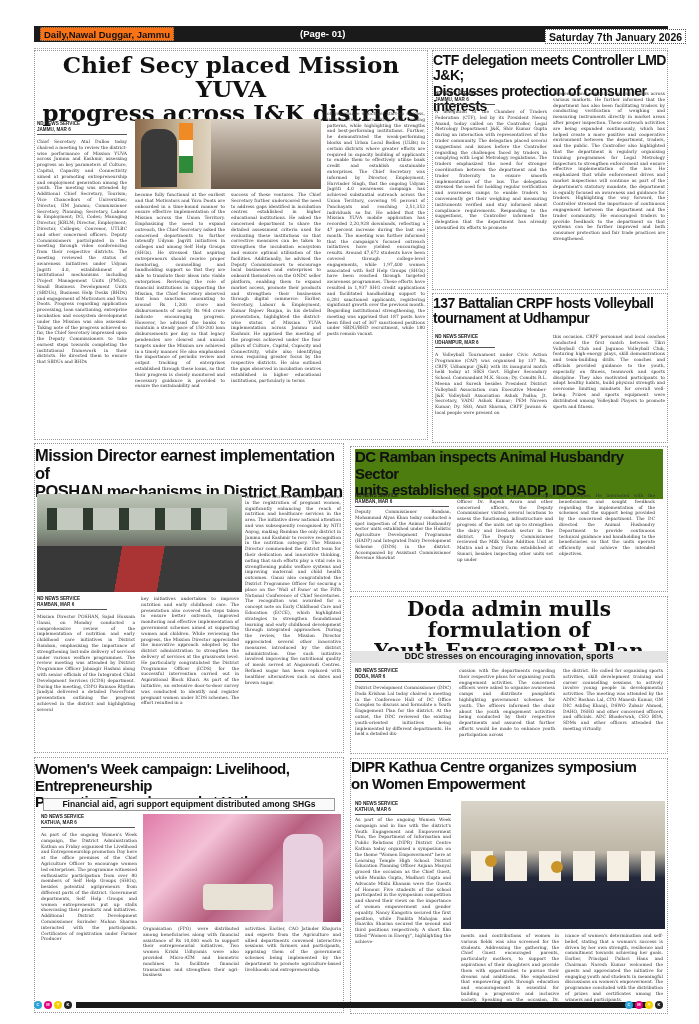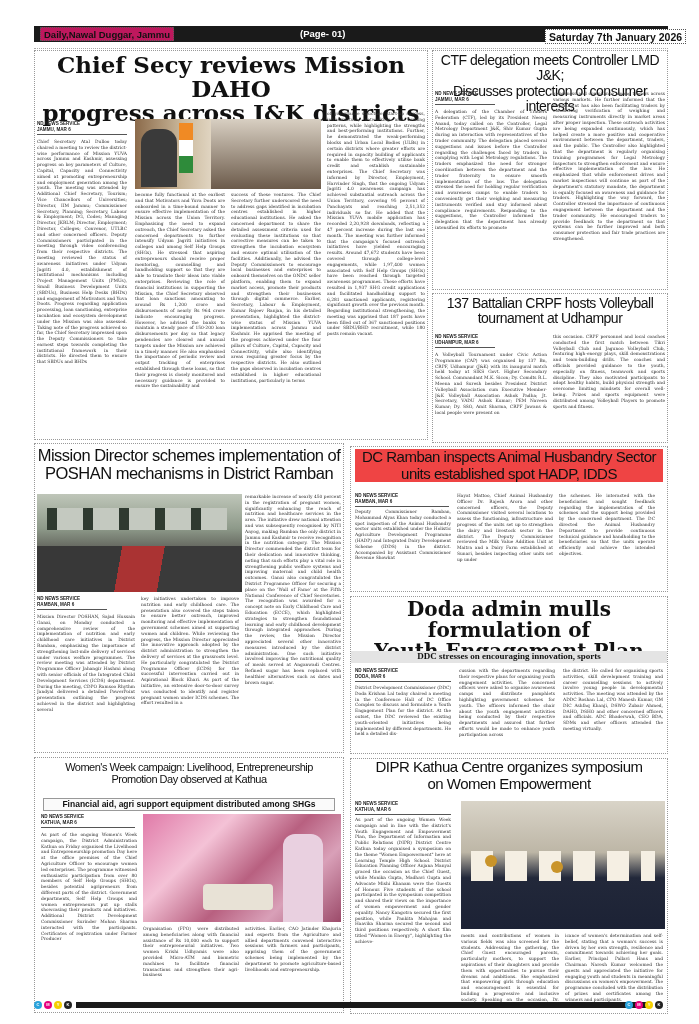--- a/index.html
+++ b/index.html
@@ -1,47 +1,47 @@
 <!DOCTYPE html>
 <html><head>
 <meta charset="utf-8">
 <style>
 *{box-sizing:border-box;margin:0;padding:0}
 html,body{width:699px;height:1024px;background:#fff;overflow:hidden}
 body{position:relative;font-family:"DejaVu Serif",serif;color:#222}
 .abs{position:absolute}
 .masthead{left:34px;top:26px;width:634px;height:16px;background:#1a1a1a}
-.mh-left{left:40px;top:27px;height:14px;background:#be185d;border:1px dotted #555;padding:0 3px;font:bold 9.5px "Liberation Sans",sans-serif;color:#111;line-height:13px}
+.mh-left{left:40px;top:27px;height:14px;background:#f97316;border:1px dotted #555;padding:0 3px;font:bold 9.5px "Liberation Sans",sans-serif;color:#111;line-height:13px}
 .mh-mid{left:300px;top:27px;font:bold 9.5px "Liberation Sans",sans-serif;color:#fff;line-height:13px}
 .mh-right{left:545px;top:29px;height:15px;background:#fff;border:1px dotted #555;padding:0 3px;font:bold 10.5px "Liberation Sans",sans-serif;color:#111;line-height:14px}
 .rule-top{left:34px;top:48px;width:634px;border-top:1px dotted #aaa}
 .box{border:1px dotted #999}
 .hl{font-family:"DejaVu Serif",serif;font-weight:bold;text-align:center;color:#111;line-height:1.05}
-.hlc{font-family:"Liberation Sans",sans-serif;font-weight:normal;text-align:center;color:#111;line-height:1.1;letter-spacing:-0.5px;transform-origin:center top}
+.hlc{font-family:"Liberation Sans",sans-serif;font-weight:bold;color:#111;line-height:1.1;letter-spacing:-0.5px;transform-origin:center top}
 .byline{font:bold 4.6px "Liberation Sans",sans-serif;color:#222;line-height:6px;border-bottom:1px solid #555;padding-bottom:1px}
 .col{font-size:4.4px;line-height:5.8px;text-align:justify;color:#333;overflow:hidden}
 .photo{overflow:hidden}
-.sub{background:#e4e4e4;font-family:Liberation Serif, serif;font-weight:bold;text-align:center;color:#111;line-height:1.3}
+.sub{background:#e4e4e4;font-family:Liberation Sans, sans-serif;font-weight:bold;text-align:center;color:#111;line-height:1.3}
 .sub2{border:1px solid #999;font-family:"Liberation Sans",sans-serif;font-weight:bold;text-align:center;color:#111;line-height:1.3;background:#fafafa}
 .reg{display:flex;gap:2px;align-items:center}
 .dot{width:8px;height:8px;border-radius:50%;font:bold 4px "Liberation Sans",sans-serif;color:#fff;text-align:center;line-height:8px}
 .bar{height:6px;background:#1a1a1a}
 </style>
 </head>
 <body>
 
 <div class="abs masthead"></div>
 <div class="abs mh-left">Daily,Nawal Duggar, Jammu</div>
 <div class="abs mh-mid">(Page- 01)</div>
 <div class="abs mh-right">Saturday 7th January 2026</div>
 <div class="abs rule-top"></div>
 
 <div class="abs box" style="left:34px;top:50px;width:394px;height:390px">
   <div class="abs hl" style="left:0;top:2px;width:392px;font-size:23px">
-    <div>Chief Secy reviews Mission DAHO</div>
+    <div>Chief Secy placed Mission YUVA</div>
     <div>progress across J&amp;K districts</div>
   </div>
   <div class="abs" style="left:2px;top:70px;width:90px">
     <div class="byline">
         <div>ND NEWS SERVICE</div>
         <div>JAMMU, MAR 6</div>
       </div>
   </div>
   <div class="abs col" style="left:2px;top:88px;width:90px;height:298px">Chief Secretary Atal Dulloo today chaired a meeting to review the district-wise performance of Mission YUVA across Jammu and Kashmir, assessing progress on key parameters of Culture, Capital, Capacity and Connectivity aimed at promoting entrepreneurship and employment generation among the youth. The meeting was attended by Additional Chief Secretary, Tourism; Vice Chancellors of Universities; Director, IIM Jammu; Commissioner Secretary, Planning; Secretary, Labour &amp; Employment; DG, Codes; Managing Director, JKRLM; Director, Employment; Director, Colleges; Convenor, UTLBC and other concerned officers. Deputy Commissioners participated in the meeting through video conferencing from their respective districts. The meeting reviewed the status of awareness initiatives under Udyam Jagriti 4.0, establishment of institutional mechanisms including Project Management Units (PMUs), Small Business Development Units (SBDUs), Business Help Desks (BHDs) and engagement of Motivators and Yuva Doots. Progress regarding application processing, loan sanctioning, enterprise incubation and ecosystem development under the Mission was also assessed. Taking note of the progress achieved so far, the Chief Secretary impressed upon the Deputy Commissioners to take earnest steps towards completing the institutional framework in their districts. He directed them to ensure that SBDUs and BHDs</div>
   <div class="abs photo" style="left:100px;top:68px;width:186px;height:70px;background:linear-gradient(90deg,#8b6a4a 0%,#c9b79a 25%,#e6dccb 45%,#b08e70 70%,#7a5c44 100%)">
@@ -79,40 +79,40 @@
         <div>ND NEWS SERVICE</div>
         <div>UDHAMPUR, MAR 6</div>
       </div>
   </div>
   <div class="abs col" style="left:2px;top:58px;width:112px;height:88px">A Volleyball Tournament under Civic Action Programme (CAP) was organised by 137 Bn, CRPF, Udhampur (J&amp;K) with its inaugural match held today at SIKS Govt. Higher Secondary School. Commandant M.K. Sicon; Dy. Comdts R.L. Meena and Suresh besides President District Volleyball Association cum Executive Member-J&amp;K Volleyball Association Ashok Padha; Jt. Secretary, VADU Ashok Kumar; PEM Naveen Kumar; Dy. SSO, Amit Sharma, CRPF Jawans &amp; local people were present on</div>
   <div class="abs col" style="left:120px;top:40px;width:112px;height:106px">this occasion. CRPF personnel and local coaches conducted the first match between Tikri Volleyball Club and Jagunoo Volleyball Club, featuring high-energy plays, skill demonstrations and team-building drills. The coaches and officials provided guidance to the youth, especially on fitness, teamwork and sports discipline. They also motivated participants to adopt healthy habits, build physical strength and overcome limiting mindsets for overall well-being. Prizes and sports equipment were distributed among Volleyball Players to promote sports and fitness.</div>
 </div>
 
 <div class="abs box" style="left:34px;top:443px;width:310px;height:310px">
   <div class="abs hlc" style="left:0;top:2px;width:308px;font-size:16.5px">
-    <div>Mission Director schemes implementation of</div>
+    <div>Mission Director earnest implementation of</div>
     <div>POSHAN mechanisms in District Ramban</div>
   </div>
   <div class="abs photo" style="left:2px;top:50px;width:205px;height:98px;background:linear-gradient(180deg,#bfc6b9 0%,#8e9a8a 35%,#5a5a54 60%,#8a4040 85%,#6e6e6e 100%)">
     <div style="position:absolute;left:10px;top:14px;width:180px;height:22px;background:repeating-linear-gradient(90deg,#2f3a30 0 10px,#c4c9c0 10px 36px)"></div>
     <div style="position:absolute;left:0;top:52px;width:205px;height:46px;background:linear-gradient(100deg,#383838 0 40%,#a33 40% 60%,#3a3a3a 60%)"></div>
   </div>
   <div class="abs" style="left:2px;top:152px;width:70px">
     <div class="byline">
         <div>ND NEWS SERVICE</div>
         <div>RAMBAN, MAR 6</div>
       </div>
   </div>
   <div class="abs col" style="left:2px;top:170px;width:98px;height:136px">Mission Director POSHAN, Sajad Hussain Ganai, on Monday conducted a comprehensive review of the implementation of nutrition and early childhood care initiatives in District Ramban, emphasising the importance of strengthening last-mile delivery of services under various welfare programmes. The review meeting was attended by District Programme Officer Jahangir Hashmi along with senior officials of the Integrated Child Development Services (ICDS) department. During the meeting, CDPO Ramsoo Rhythm Jandyal delivered a detailed PowerPoint presentation outlining the progress achieved in the district and highlighting several</div>
   <div class="abs col" style="left:106px;top:152px;width:98px;height:154px">key initiatives undertaken to improve nutrition and early childhood care. The presentation also covered the steps taken to ensure better outreach, improved monitoring and effective implementation of government schemes aimed at supporting women and children. While reviewing the progress, the Mission Director appreciated the innovative approach adopted by the district administration to strengthen the delivery of services at the grassroots level. He particularly congratulated the District Programme Officer (ICDS) for the successful intervention carried out in Aspirational Block Khari. As part of the initiative, an extensive door-to-door survey was conducted to identify and register pregnant women under ICDS schemes. The effort resulted in a</div>
   <div class="abs col" style="left:210px;top:50px;width:96px;height:256px">remarkable increase of nearly 450 percent in the registration of pregnant women, significantly enhancing the reach of nutrition and healthcare services in the area. The initiative drew national attention and was subsequently recognised by NITI Aayog, making Ramban the only district in Jammu and Kashmir to receive recognition in the nutrition category. The Mission Director commended the district team for their dedication and innovative thinking, noting that such efforts play a vital role in strengthening public welfare systems and improving maternal and child health outcomes. Ganai also congratulated the District Programme Officer for securing a place on the 'Wall of Fame' at the Fifth National Conference of Chief Secretaries. The recognition was awarded for a concept note on Early Childhood Care and Education (ECCE), which highlighted strategies to strengthen foundational learning and early childhood development through integrated approaches. During the review, the Mission Director appreciated several other innovative measures introduced by the district administration. One such initiative involved improving the nutritional quality of meals served at Anganwadi Centres. Refined sugar has been replaced with healthier alternatives such as dates and brown sugar.</div>
 </div>
 
 <div class="abs box" style="left:350px;top:446px;width:318px;height:146px">
-  <div class="abs hlc" style="left:4px;top:2px;width:308px;font-size:15px;background:#ef4444">
+  <div class="abs hlc" style="left:4px;top:2px;width:308px;font-size:15px;background:#4d7c0f">
     <div>DC Ramban inspects Animal Husbandry Sector</div>
     <div>units established spot HADP, IDDS</div>
   </div>
   <div class="abs" style="left:4px;top:46px;width:94px">
     <div class="byline">
         <div>ND NEWS SERVICE</div>
         <div>RAMBAN, MAR 6</div>
       </div>
   </div>
   <div class="abs col" style="left:4px;top:62px;width:96px;height:80px">Deputy Commissioner Ramban, Mohammad Alyas Khan today conducted a spot inspection of the Animal Husbandry sector units established under the Holistic Agriculture Development Programme (HADP) and Integrated Dairy Development Scheme (IDDS) in the district. Accompanied by Assistant Commissioner Revenue Showkat</div>
@@ -131,21 +131,21 @@
         <div>ND NEWS SERVICE</div>
         <div>DODA, MAR 6</div>
       </div>
   </div>
   <div class="abs col" style="left:4px;top:88px;width:96px;height:66px">District Development Commissioner (DDC) Doda Krishan Lal today chaired a meeting in the Conference Hall of DC Office Complex to discuss and formulate a Youth Engagement Plan for the district. At the outset, the DDC reviewed the existing youth-oriented initiatives being implemented by different departments. He held a detailed dis-</div>
   <div class="abs col" style="left:108px;top:71px;width:96px;height:83px">cussion with the departments regarding their respective plans for organising youth engagement activities. The concerned officers were asked to organise awareness camps and distribute pamphlets highlighting government schemes for youth. The officers informed the chair about the youth engagement activities being conducted by their respective departments and assured that further efforts would be made to enhance youth participation across</div>
   <div class="abs col" style="left:212px;top:71px;width:100px;height:83px">the district. He called for organising sports activities, skill development training and career counselling sessions to actively involve young people in developmental activities. The meeting was attended by the ADDC Roshan Lal, CPO Manesh Kumar, GM DIC Ashfaq Khanji, DSWO Zubair Ahmed, DAHO, DSHO and other concerned officers and officials. ADC Bhaderwah, CEO BDA, SDMs and other officers attended the meeting virtually.</div>
 </div>
 
 <div class="abs box" style="left:34px;top:757px;width:310px;height:256px">
-  <div class="abs hlc" style="left:0;top:3px;width:308px;font-size:11px">
+  <div class="abs hlc" style="left:0;top:3px;width:308px;font-size:15px">
     <div>Women's Week campaign: Livelihood, Entrepreneurship</div>
     <div>Promotion Day observed at Kathua</div>
   </div>
   <div class="abs sub2" style="left:8px;top:40px;width:292px;font-size:8.5px">Financial aid, agri support equipment distributed among SHGs</div>
   <div class="abs" style="left:6px;top:56px;width:94px">
     <div class="byline">
         <div>ND NEWS SERVICE</div>
         <div>KATHUA, MAR 6</div>
       </div>
   </div>

